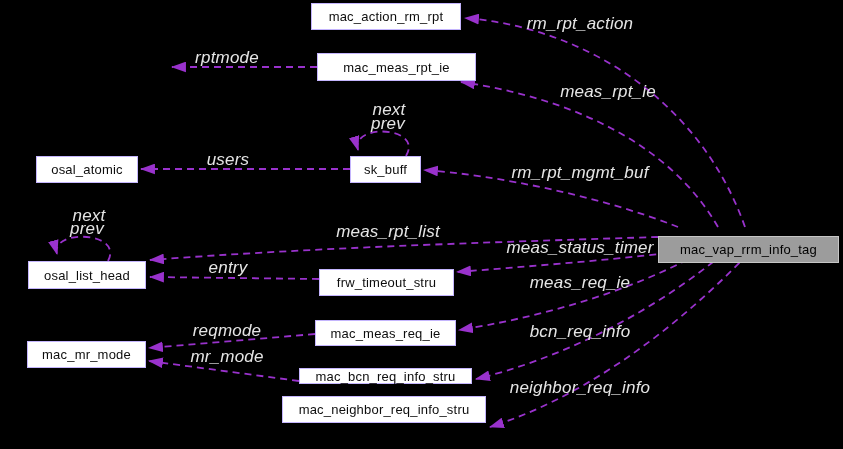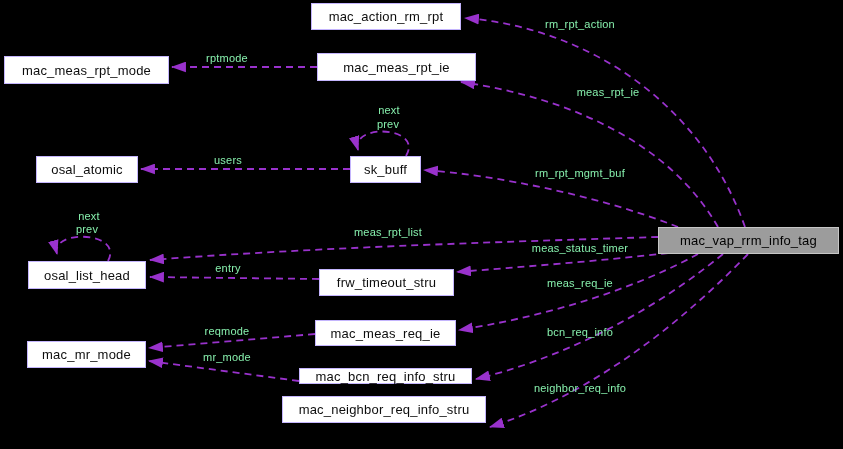--- a/index.html
+++ b/index.html
@@ -8,25 +8,26 @@
     font-family:"Liberation Sans","DejaVu Sans",sans-serif;overflow:hidden;
   }
   #edges{position:absolute;left:0;top:0;width:843px;height:449px;}
   .node{
     position:absolute;box-sizing:border-box;
     background:#ffffff;border:1px solid #c4b5fd;color:#0d0d0d;
     display:flex;align-items:center;justify-content:center;
     font-size:13px;letter-spacing:0.2px;white-space:nowrap;
     z-index:2;
   }
-  .node.main{background:#9c9c9c;border-color:#c6c6c6;color:#000;}
+  .node.main{background:#9c9c9c;border-color:#c6c6c6;color:#000;margin-top:9px;}
   .elabel{
     position:absolute;transform:translate(-50%,-50%);
-    color:#86efac;font-size:11px;white-space:nowrap;z-index:1;
+    color:#e5e5e5;font-size:17px;white-space:nowrap;z-index:1;
     letter-spacing:0.2px;
+    font-style:italic;
   }
 </style>
 </head>
 <body>
 
 <div id="stage">
 
   <svg id="edges" width="843" height="449" viewBox="0 0 843 449" xmlns="http://www.w3.org/2000/svg">
     <defs>
       <marker id="arr" markerUnits="userSpaceOnUse" markerWidth="15" markerHeight="11" viewBox="0 0 14 10" refX="13" refY="5" orient="auto">
@@ -47,21 +48,20 @@
       <path d="M698 254 C625 294 535 318 459 330" marker-end="url(#arr)"></path>
       <path d="M315 334 L149 348" marker-end="url(#arr)"></path>
       <path d="M723 254 C645 318 555 360 476 379" marker-end="url(#arr)"></path>
       <path d="M299 381 L149 361" marker-end="url(#arr)"></path>
       <path d="M748 254 C665 340 575 400 490 427" marker-end="url(#arr)"></path>
     </g>
   </svg>
 
   <div class="node" style="left:311px;top:3px;width:150px;height:27px">mac_action_rm_rpt</div>
 
-  <div class="node" style="left:4px;top:56px;width:165px;height:28px">mac_meas_rpt_mode</div>
 
   <div class="node" style="left:317px;top:53px;width:159px;height:28px">mac_meas_rpt_ie</div>
 
   <div class="node" style="left:36px;top:156px;width:102px;height:27px">osal_atomic</div>
 
   <div class="node" style="left:350px;top:156px;width:71px;height:27px">sk_buff</div>
 
   <div class="node" style="left:28px;top:261px;width:118px;height:28px">osal_list_head</div>
 
   <div class="node" style="left:319px;top:269px;width:135px;height:27px">frw_timeout_stru</div>

